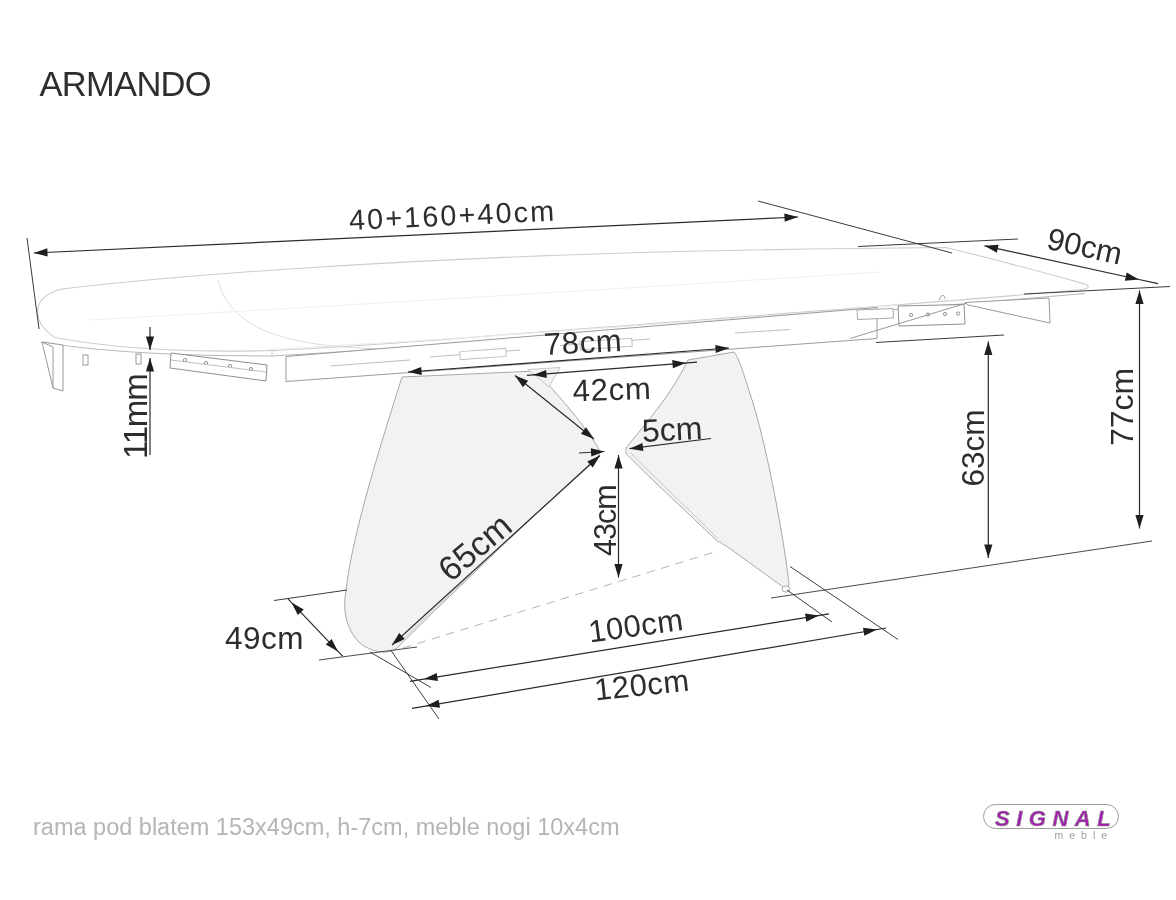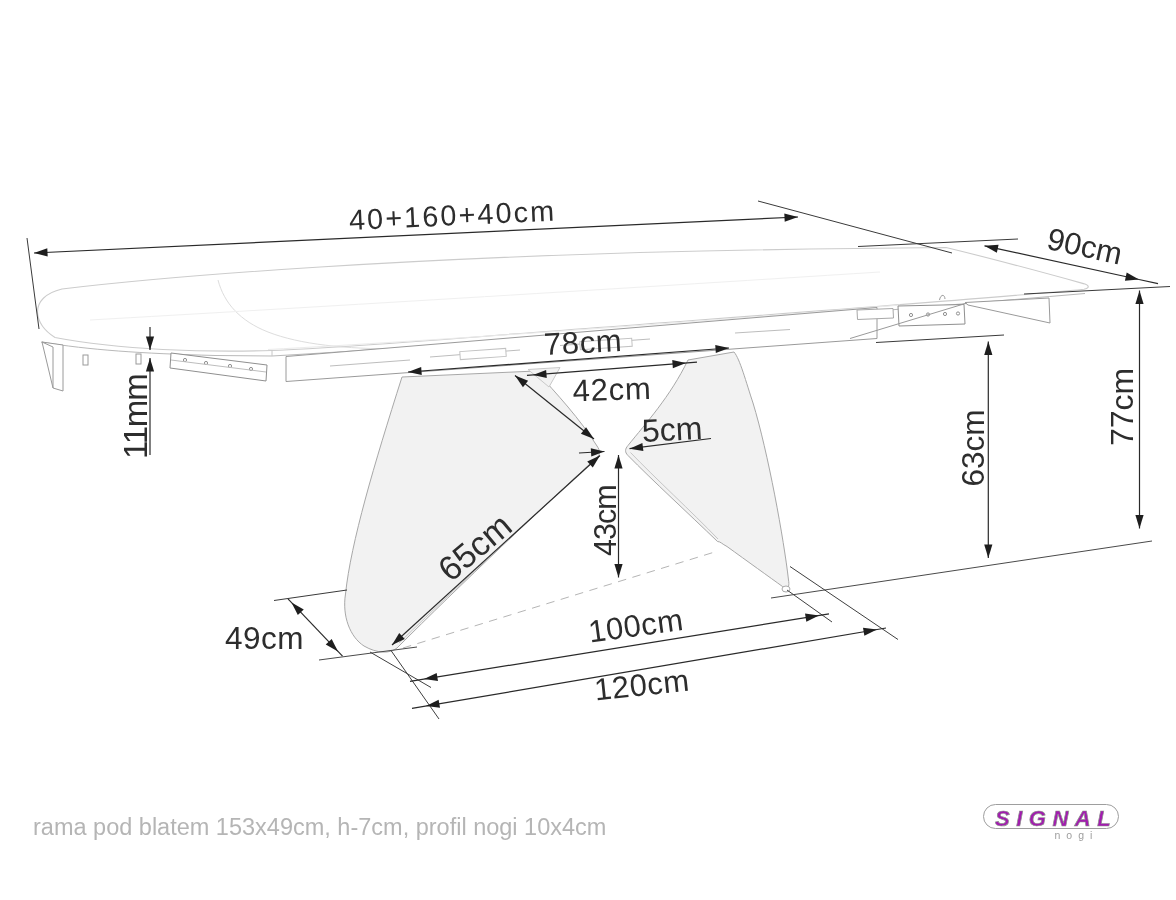--- a/index.html
+++ b/index.html
@@ -194,21 +194,22 @@
 
 <text font-size="31" letter-spacing="0.45" x="595.5" y="700.5" transform="rotate(-6 595.5 700.5)">120cm</text>
 
 <path d="M 150,327 L 150,350" fill="none" stroke="#2a2a2a" stroke-width="1.2" marker-end="url(#mE)"></path>
 
 <path d="M 150,455 L 150,358" fill="none" stroke="#2a2a2a" stroke-width="1.2" marker-end="url(#mE)"></path>
 
 <text font-size="33" letter-spacing="-1.2" x="146.5" y="459" transform="rotate(-90 146.5 459)">11mm</text>
 </svg>
 
-
-<div style="position:absolute;left:33px;top:814px;font-size:23.5px;color:#b5b5b5;">rama pod blatem 153x49cm, h-7cm, profil nogi 10x4cm</div>
+<div style="position:absolute;left:39.5px;top:64.7px;font-size:34.5px;color:#2e2e2e;letter-spacing:-0.7px;">ARMANDO</div>
+
+<div style="position:absolute;left:33px;top:814px;font-size:23.5px;color:#b5b5b5;">rama pod blatem 153x49cm, h-7cm, meble nogi 10x4cm</div>
 
 <div style="position:absolute;left:983px;top:804px;width:134px;height:23px;border:1.3px solid #9e9e9e;border-radius:13px;"></div>
 
 <div style="position:absolute;left:995px;top:805.5px;font-size:22px;font-weight:bold;font-style:italic;color:#a21caf;letter-spacing:6.5px;-webkit-text-stroke:0.7px #8f8f8f;">SIGNAL</div>
 
-<div style="position:absolute;left:1054.5px;top:828.8px;font-size:10.5px;color:#9e9e9e;letter-spacing:6px;">nogi</div>
+<div style="position:absolute;left:1054.5px;top:828.8px;font-size:10.5px;color:#9e9e9e;letter-spacing:6px;">meble</div>
 </div>
 
 </body></html>

